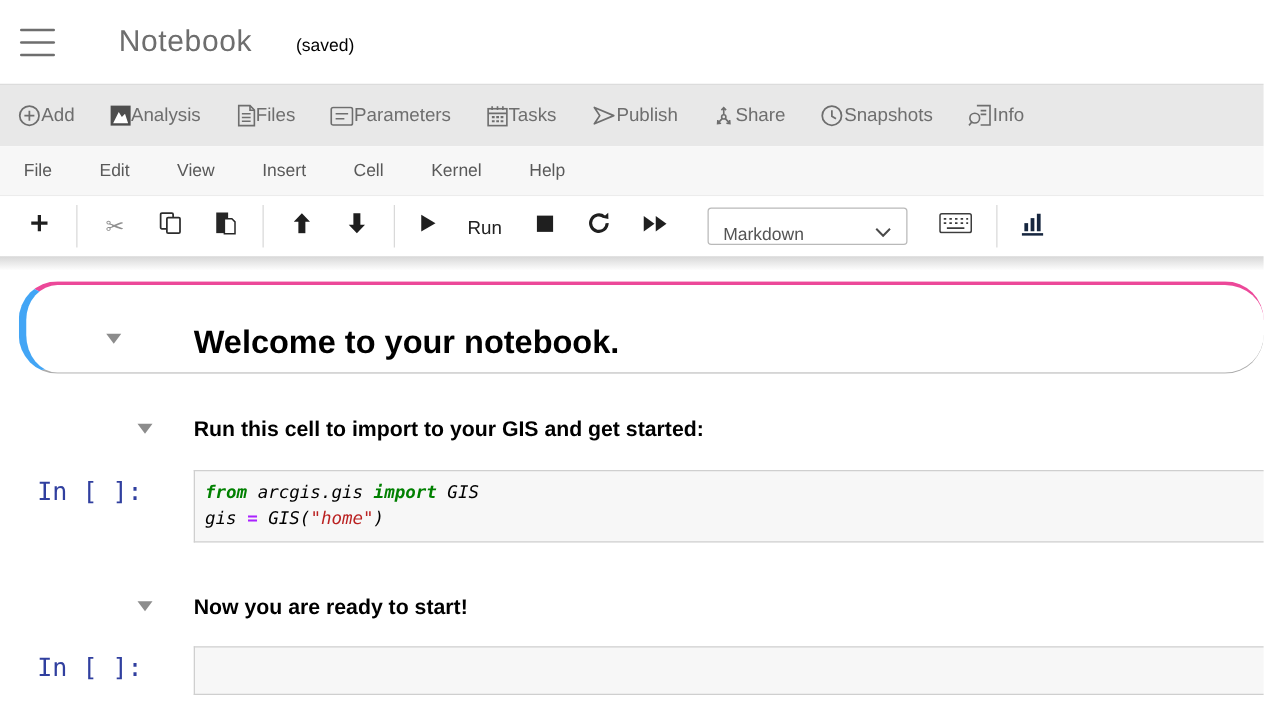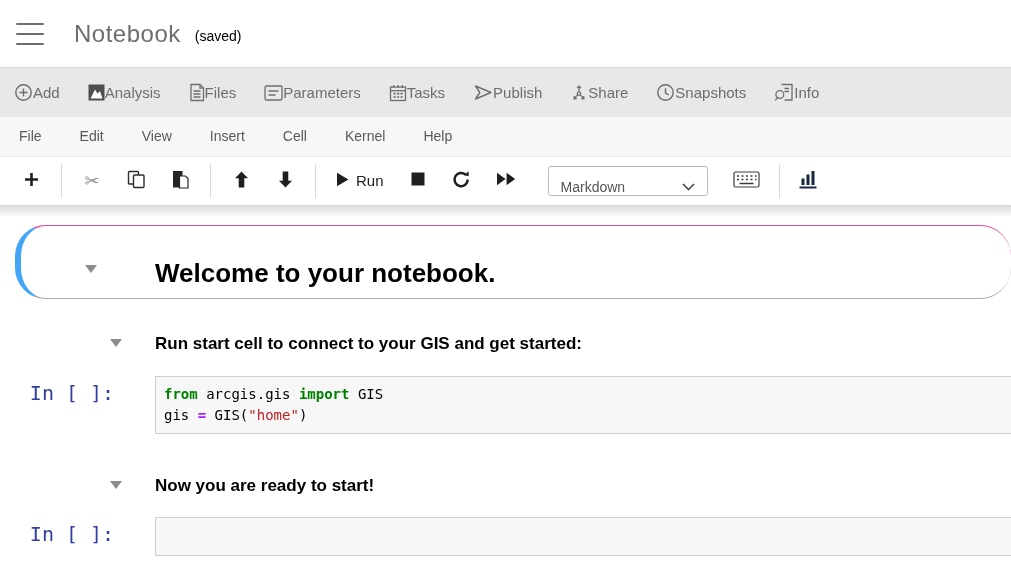--- a/index.html
+++ b/index.html
@@ -1,21 +1,21 @@
 <!DOCTYPE html>
 <html><head>
 <meta charset="utf-8">
 <style>
   * { box-sizing: border-box; margin: 0; padding: 0; }
   html, body { width: 1011px; height: 580px; overflow: hidden; background: #fff;
     font-family: "Liberation Sans", sans-serif; }
 
   
   .app-header { height: 68px; background: #fff; display: flex; align-items: center;
-    border-bottom: 1px solid #dcdcdc; }
+    border-bottom: 1px solid #dcdcdc; gap: 21px; }
   .hamburger { width: 60px; display: flex; flex-direction: column; gap: 8px;
     padding-left: 16px; cursor: pointer; }
   .hamburger span { display: block; width: 28px; height: 2px; background: #6e6e6e; border-radius: 2px; }
   .app-title { font-size: 24px; color: #6e6e6e; letter-spacing: 0.5px; margin-left: 14px; font-weight: 400; }
   .app-status { font-size: 14px; color: #000000; margin-left: 14px; margin-top: 4px; }
 
   
   .app-toolbar { height: 49px; background: #e8e8e8; display: flex; align-items: center; }
   .app-tool { display: flex; align-items: center; padding: 0 14px; height: 100%;
     color: #6e6e6e; font-size: 15px; cursor: pointer; white-space: nowrap; }
@@ -24,32 +24,32 @@
   
   .menu-bar { height: 40px; background: #f7f7f7; display: flex; align-items: flex-start;
     border-bottom: 1px solid #ececec; }
   .menu-item { padding: 0 19px; font-size: 14px; color: #595959; cursor: pointer; line-height: 39px; }
 
   
   .run-toolbar { height: 48px; background: #fff; display: flex; align-items: center; }
   .tb-btn { display: flex; align-items: center; justify-content: center; min-width: 22px;
     margin: 0 11px; cursor: pointer; }
   .tb-sep { width: 1px; height: 34px; background: #d9d9d9; margin: 0 8px; }
-  .run-btn { display: flex; align-items: flex-start; gap: 7px; margin: 0 12px; cursor: pointer; }
+  .run-btn { display: flex; align-items: flex-end; gap: 25px; margin: 0 12px; cursor: pointer; }
   .run-label { font-size: 15px; color: #212121; }
   .cut-glyph { font-size: 18px; color: #8f8f8f; line-height: 1; }
   .cell-type-select { width: 160px; height: 30px; border: 1px solid #b9b9b9; border-radius: 3px;
     background: #fff; display: flex; align-items: flex-end; justify-content: space-between;
     padding: 0 12px; margin: 0 14px 0 20px; cursor: pointer; }
   .cell-type-value { font-size: 14px; color: #545454; }
   .toolbar-shadow { height: 11px; background: linear-gradient(#d7d7d7, #fdfdfd); }
 
   
   .notebook { background: #fff; }
-  .cell-selected { margin: 9px 0 0 15px; border-top: 1px solid #ec4899; border-bottom: 1px solid #ababab;
+  .cell-selected { margin: 9px 0 0 15px; border-top: 3px solid #ec4899; border-bottom: 1px solid #ababab;
     border-left: 6px solid #42a5f5; height: 74px; position: relative; background: #fff; border-radius: 31px; }
   .cell-selected .md-caret { position: absolute; left: 64px; top: 39px; }
   .cell-selected h1 { position: absolute; left: 134px; bottom: 9px; font-size: 26px; color: #000; }
 
   .md-caret { width: 0; height: 0; border-left: 6px solid transparent; border-right: 6px solid transparent;
     border-top: 8px solid #8c8c8c; cursor: pointer; }
 
   .md-row { display: flex; }
   .md-row .gutter { width: 155px; flex: none; position: relative; }
   .md-row .md-caret { position: absolute; left: 110px; top: 4px; }
@@ -60,21 +60,21 @@
   .code-row { display: flex; }
   .code-row-1 { margin-top: 23px; }
   .code-row-2 { margin-top: 22px; }
   .gutter { width: 155px; flex: none; }
   .prompt { font-family: "DejaVu Sans Mono", monospace; font-size: 20px; color: #303f9f;
     text-align: center; padding: 5px 11px 0 0; white-space: pre; }
   .input-area { flex: 1; background: #f7f7f7; border: 1px solid #cfcfcf; border-right: none;
     padding: 7px 8px; cursor: text; }
   .input-area.empty { height: 39px; }
   .code-line { font-family: "DejaVu Sans Mono", monospace; font-size: 14px; line-height: 21px;
-    color: #000; white-space: pre; }
+    color: #000; white-space: pre; font-style: italic; }
   .tok-keyword { color: #008000; font-weight: bold; }
   .tok-operator { color: #aa22ff; font-weight: bold; }
   .tok-string { color: #ba2121; }
   .tok-plain { color: #000; }
 </style>
 </head>
 <body>
 
 <div class="app-header">
   <div class="hamburger">
@@ -273,21 +273,21 @@
 
   <div class="cell-selected">
     <div class="md-caret"></div>
     <h1>Welcome to your notebook.</h1>
   </div>
 
   <div class="md-row md-row-2">
     <div class="gutter">
       <div class="md-caret"></div>
     </div>
-    <h3>Run start cell to connect to your GIS and get started:</h3>
+    <h3>Run this cell to import to your GIS and get started:</h3>
   </div>
 
   <div class="code-row code-row-1">
     <div class="gutter">
       <div class="prompt">In [ ]:</div>
     </div>
     <div class="input-area">
       <div class="code-line"><span class="tok-keyword">from</span><span class="tok-plain"> arcgis.gis </span><span class="tok-keyword">import</span><span class="tok-plain"> GIS</span></div>
       <div class="code-line"><span class="tok-plain">gis </span><span class="tok-operator">=</span><span class="tok-plain"> GIS(</span><span class="tok-string">"home"</span><span class="tok-plain">)</span></div>
     </div>

